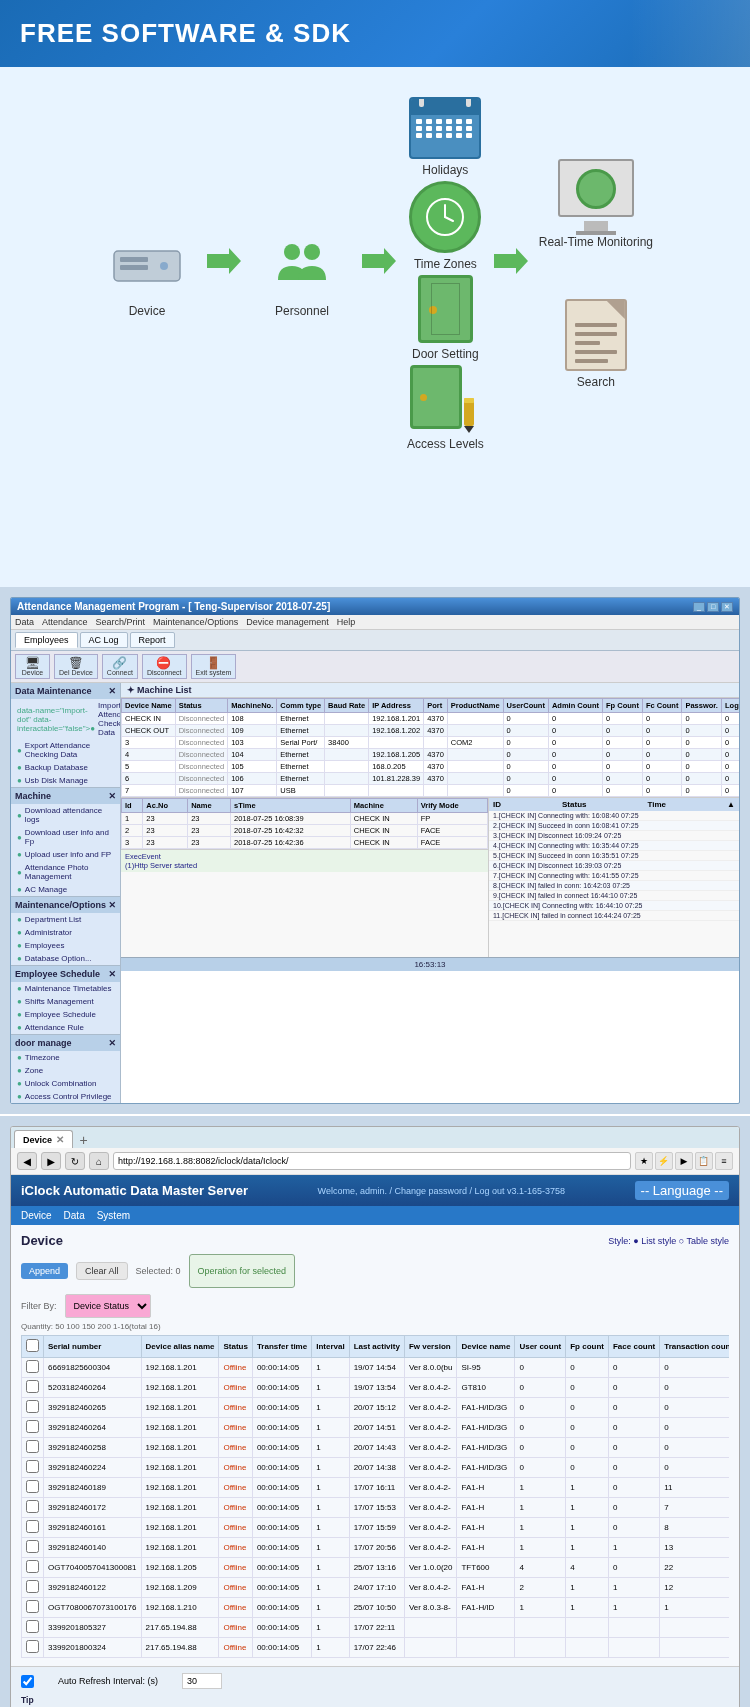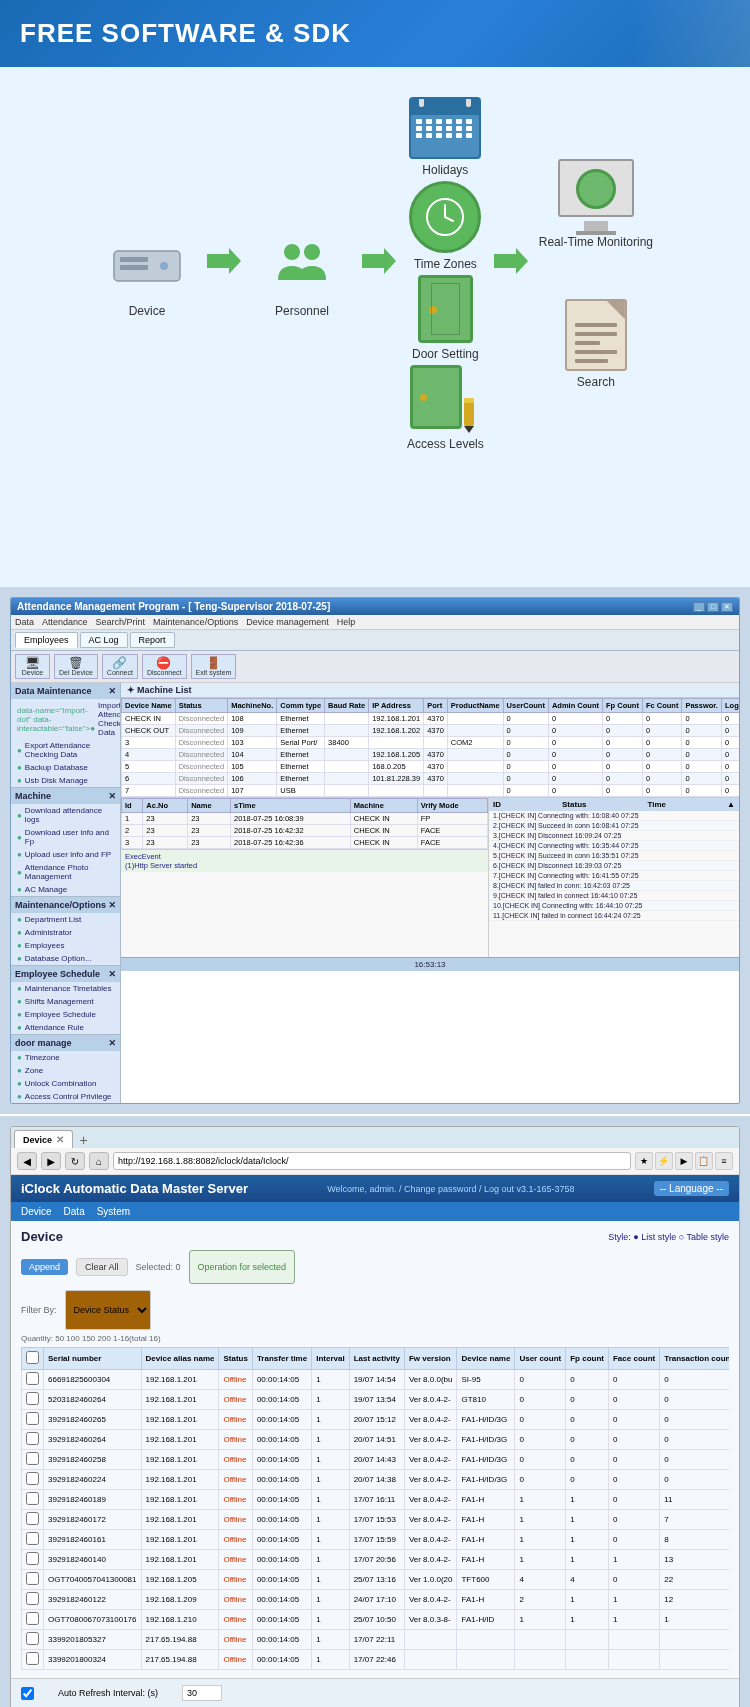--- a/index.html
+++ b/index.html
@@ -476,23 +476,23 @@
     .filter-bar {
       display: flex;
       align-items: center;
       gap: 8px;
       margin-bottom: 4px;
       font-size: 9px;
     }
     .filter-label { color: #666; }
     .filter-select {
       border: 1px solid #ccc;
-      padding: 13px 4px;
-      font-size: 9px;
-      background: #a16207;
+      padding: 5px 4px;
+      font-size: 9px;
+      background: #f9a8d4;
       border-radius: 2px;
     }
 
     .quantity-bar {
       display: flex;
       align-items: center;
       gap: 4px;
       font-size: 8px;
       color: #666;
       margin-bottom: 4px;
@@ -1145,21 +1145,21 @@
         <div class="browser-action-btn">⚡</div>
         <div class="browser-action-btn">▶</div>
         <div class="browser-action-btn">📋</div>
         <div class="browser-action-btn">≡</div>
       </div>
     </div>
 
     <div class="web-header">
       <span class="web-app-title">iClock Automatic Data Master Server</span>
       <span class="web-user-info">Welcome, admin. / Change password / Log out   v3.1-165-3758</span>
-      <button class="web-btn" style="font-size:10px; padding:2px 6px;">-- Language --</button>
+      <button class="web-btn" style="font-size:13px; padding:2px 6px;">-- Language --</button>
     </div>
 
     <div class="web-nav">
       <span class="web-nav-item">Device</span>
       <span class="web-nav-item">Data</span>
       <span class="web-nav-item">System</span>
     </div>
 
     <div class="web-content">
 

